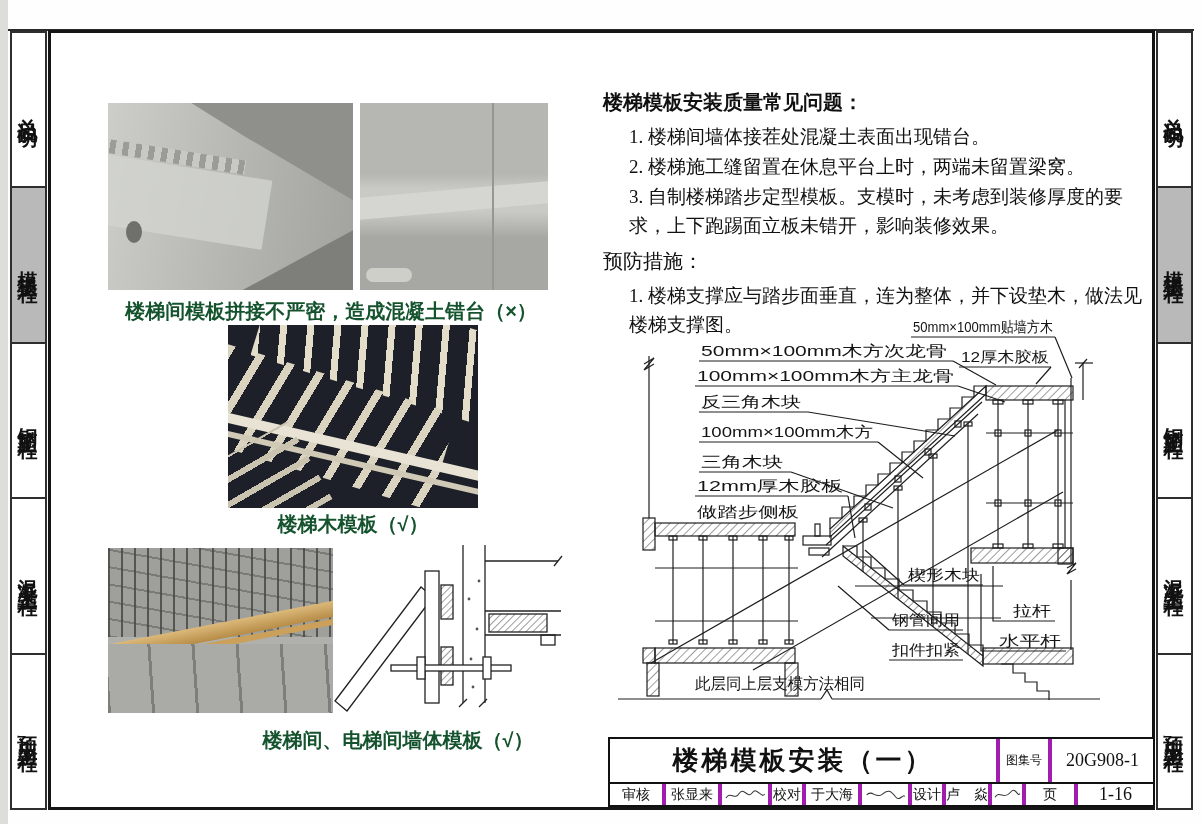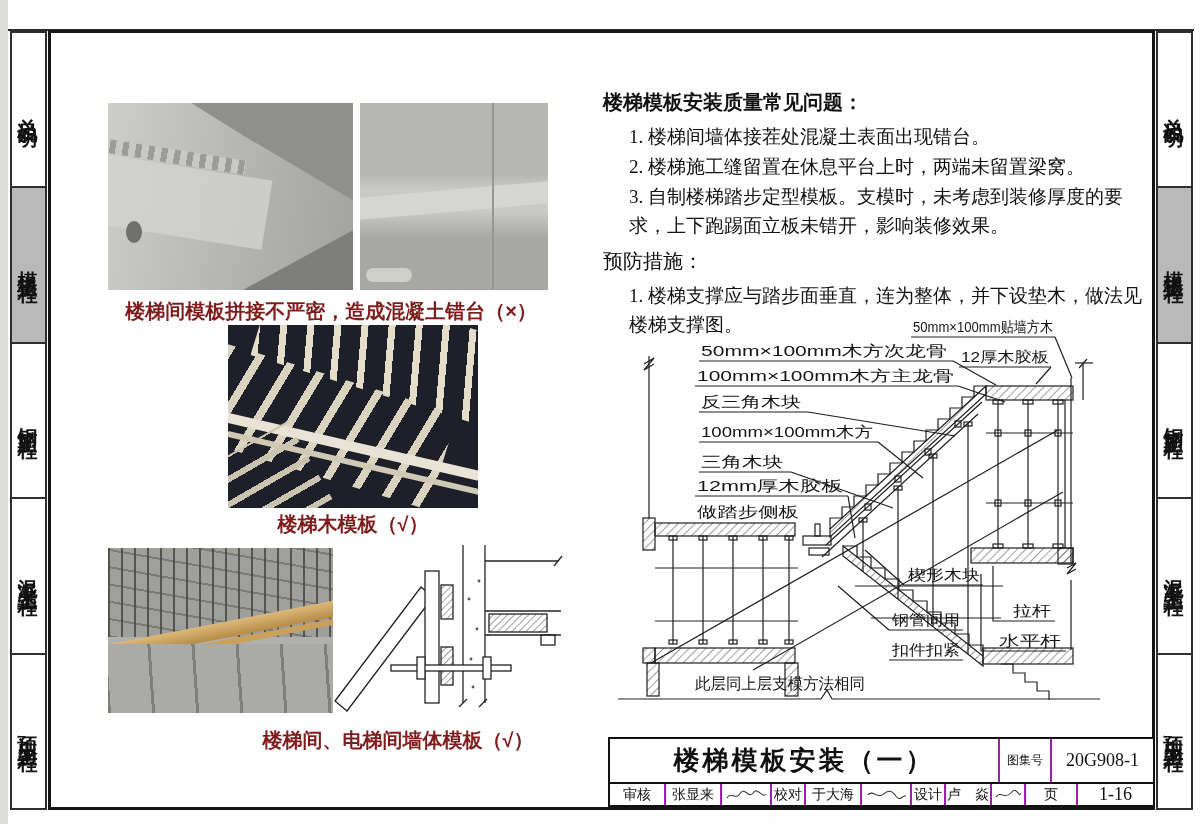--- a/index.html
+++ b/index.html
@@ -12,36 +12,36 @@
   .tabcol.left{left:10px;} .tabcol.right{left:1156px;}
   .tab{flex:1;border:2px solid #2e2e2e;margin-top:-2px;background:#fff;display:flex;
        align-items:center;justify-content:center;writing-mode:vertical-rl;text-orientation:upright;
        font-size:20px;font-weight:bold;letter-spacing:5px;}
   .tab:first-child{margin-top:0;}
   .tab.active{background:#b9b9b9;}
   
   .frame{position:absolute;left:48px;top:30px;width:1107px;height:780px;border:3px solid #151515;
          background:#fff;box-sizing:border-box;}
   .abs{position:absolute;}
-  .caption{position:absolute;font-weight:bold;font-size:20px;text-align:center;color:#7f1d1d;}
+  .caption{position:absolute;font-weight:bold;font-size:20px;text-align:center;color:#14532d;}
   
   .photo{position:absolute;overflow:hidden;background:#b0b1ad;}
   .ph-layer{position:absolute;}
   
   .textblock{position:absolute;left:552px;top:56px;width:552px;}
   .tb-h{font-size:20px;font-weight:bold;margin:0 0 6px 0;}
   .tb-items{font-family:"Liberation Serif",serif;font-size:19px;line-height:29px;padding-left:26px;}
   .tb-items div{margin:0 0 1px 0;}
   .tb-h2{font-size:20px;font-weight:normal;margin:8px 0 6px 0;}
   
   .tblock{position:absolute;left:557px;top:704px;width:547px;height:70px;border:2px solid #111;
           box-sizing:border-box;display:flex;flex-direction:column;background:#fff;}
   .tb-row1{display:flex;height:45px;border-bottom:2px solid #111;}
   .tb-row2{display:flex;flex:1;}
-  .tcell{border-right:2px solid #a21caf;display:flex;align-items:center;justify-content:center;box-sizing:border-box;}
+  .tcell{border-right:4px solid #a21caf;display:flex;align-items:center;justify-content:center;box-sizing:border-box;}
   .tcell:last-child{border-right:none;}
   .t-title{flex:1;font-size:26px;font-weight:bold;letter-spacing:3px;}
   .t-atlas{width:52px;font-size:12px;}
   .t-num{width:101px;font-size:18px;font-family:Liberation Serif, serif;}
   .r2{font-size:14px;}
   .sig svg{display:block;}
   svg text{font-family:"Liberation Sans",sans-serif;fill:#141414;}
 </style>
 </head>
 <body>

